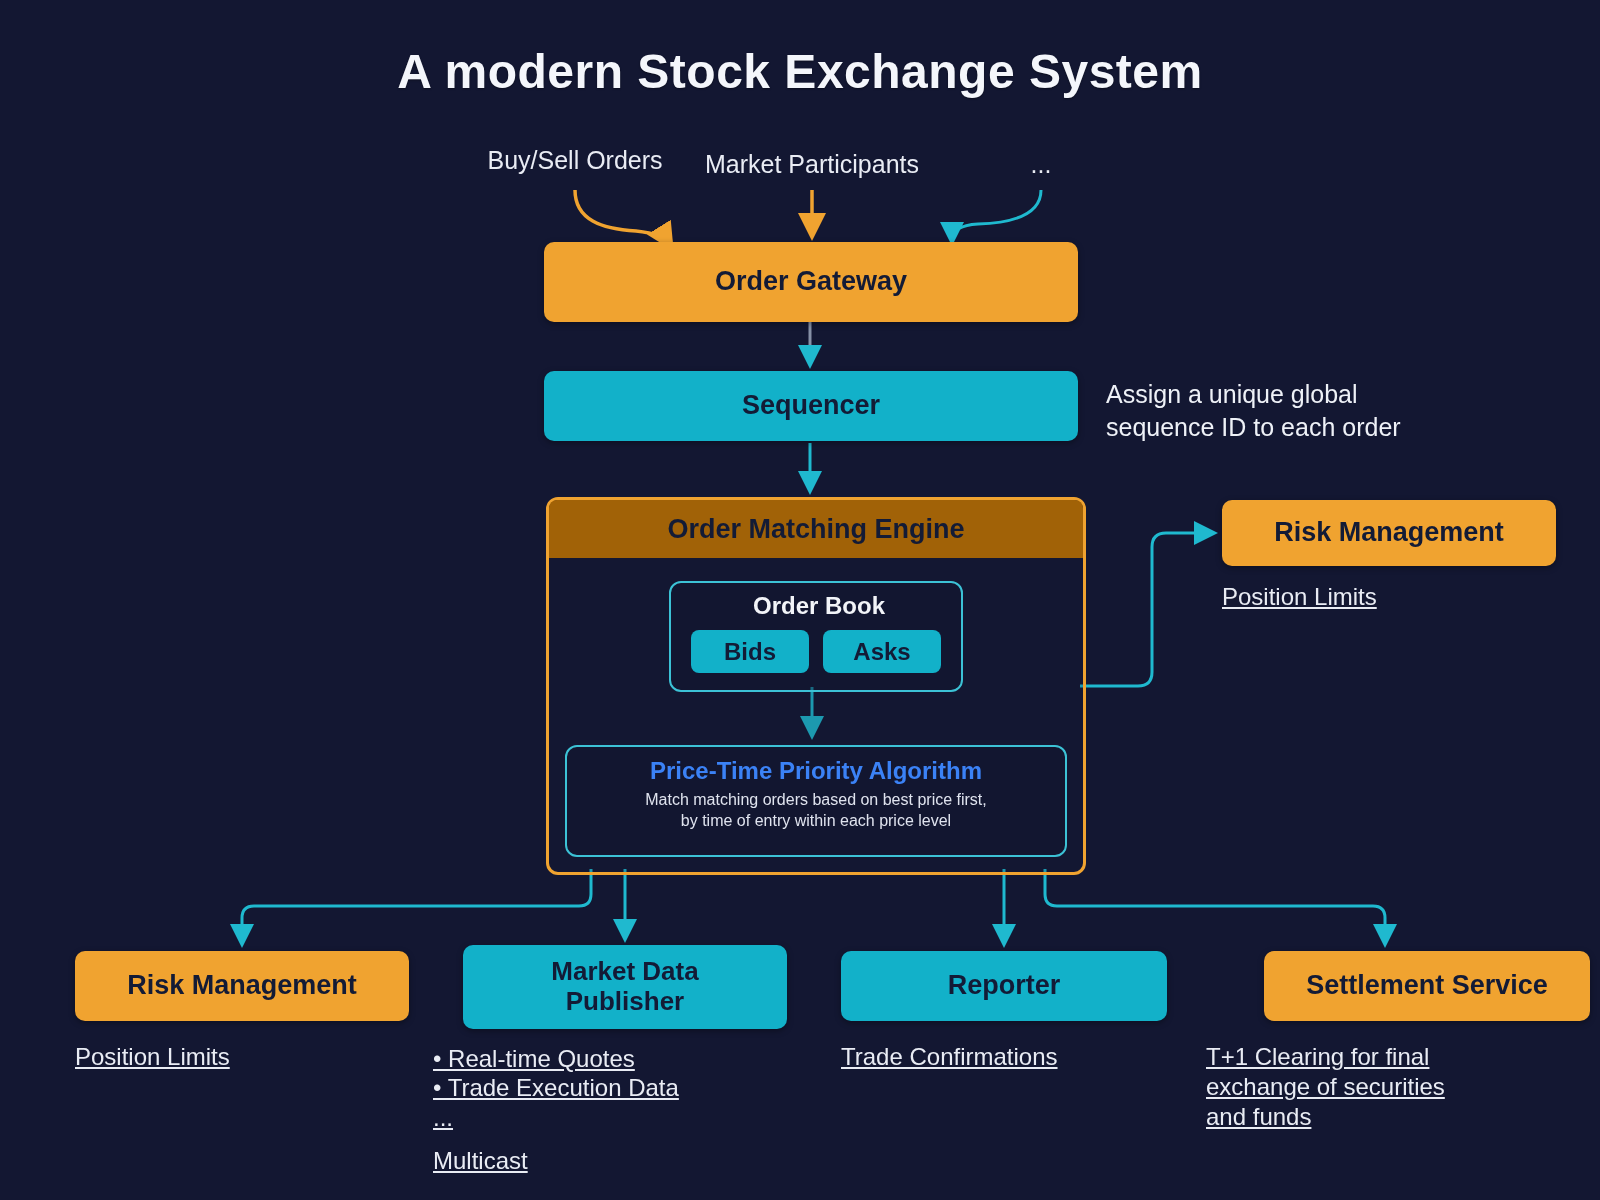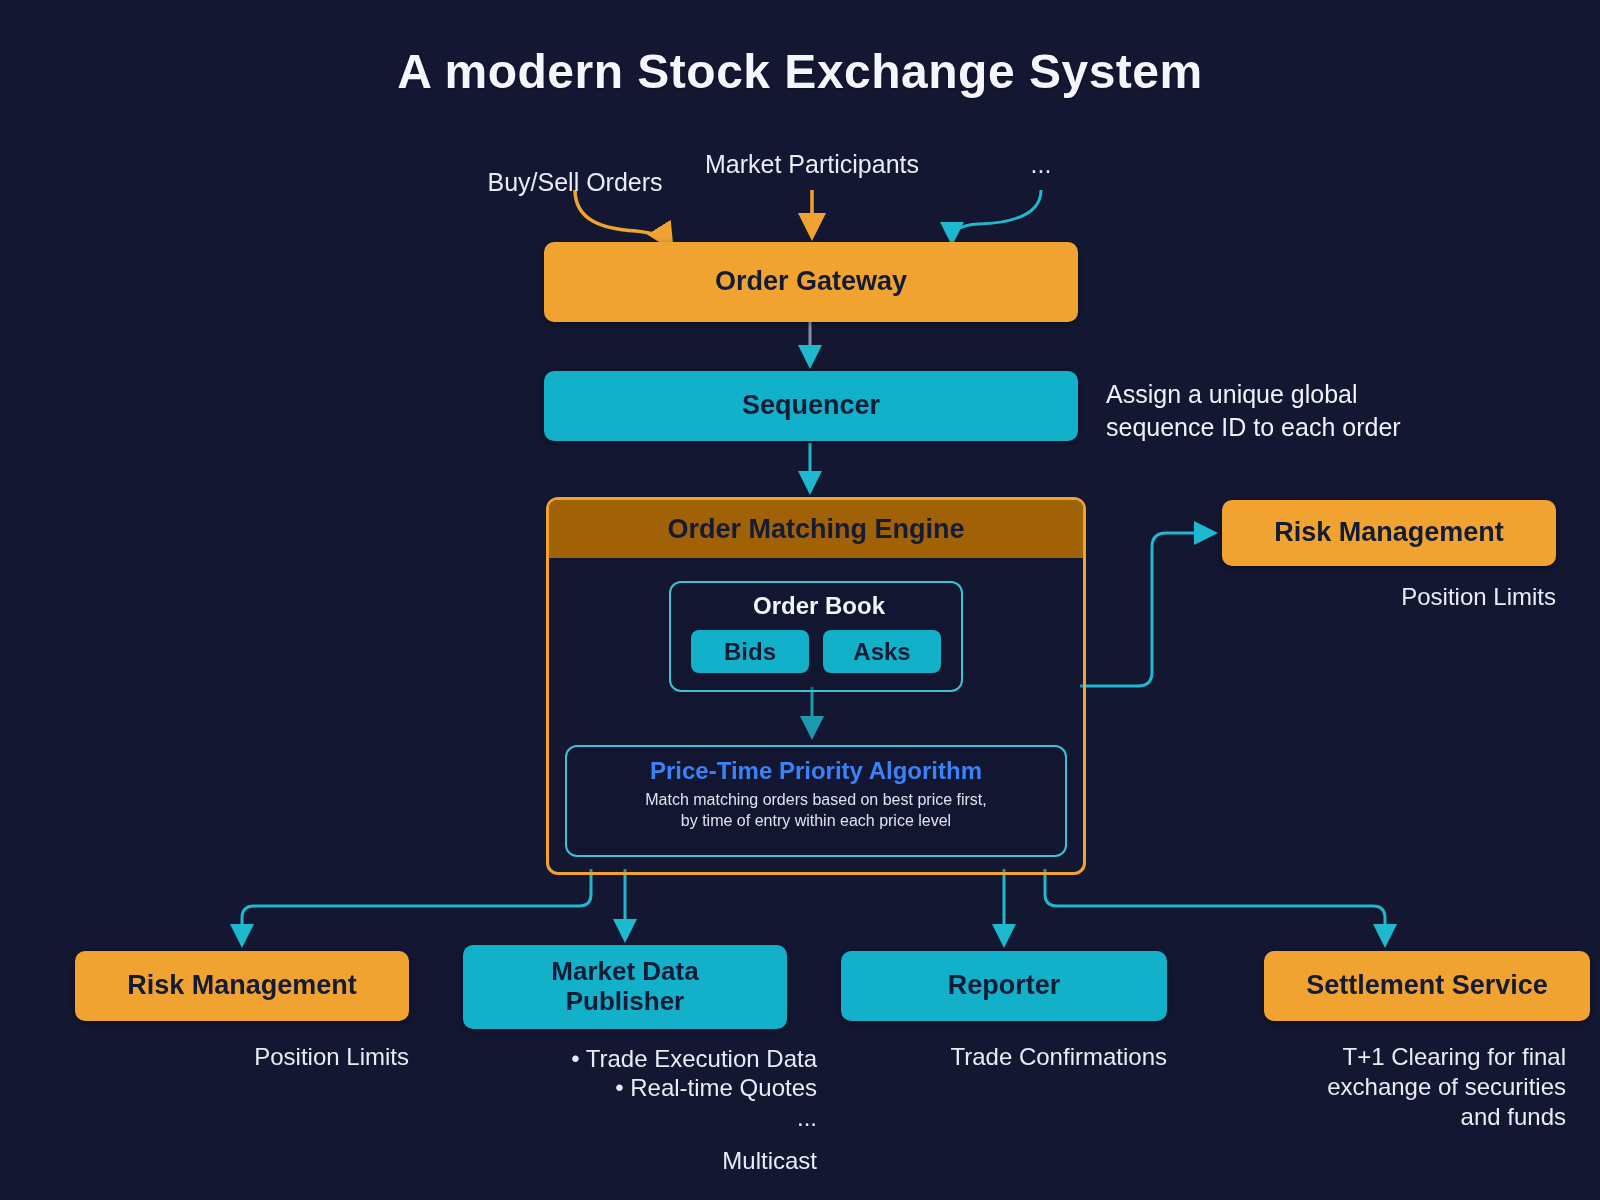--- a/index.html
+++ b/index.html
@@ -19,21 +19,21 @@
   }
   .box{
     position:absolute;display:flex;align-items:center;justify-content:center;
     border-radius:10px;text-align:center;
     font-weight:700;color:#131B36;font-size:27px;line-height:1.15;
     box-shadow:0 2px 6px rgba(0,0,0,.35);
   }
   .orange{background:#F0A330;}
   .teal{background:#12B1C9;}
   .caption{
-    position:absolute;text-align:right;color:#e9ecf4;font-size:24px;line-height:1.25;font-weight:400;
+    position:absolute;text-align:left;color:#e9ecf4;font-size:24px;line-height:1.25;font-weight:400;text-decoration:underline;
   }
   .multiline{white-space:pre-line;}
   .ome{
     position:absolute;border:3px solid #F0A330;border-radius:12px;
     background:rgba(19,23,50,.2);
   }
   .ome-header{
     position:absolute;left:0;top:0;width:100%;height:58px;
     background:#a16207;border-radius:8px 8px 0 0;
     display:flex;align-items:center;justify-content:center;
@@ -87,21 +87,21 @@
     <path d="M 1080 686 L 1138 686 Q 1152 686 1152 672 L 1152 547 Q 1152 533 1166 533 L 1212 533" fill="none" stroke="#1FB9CF" stroke-width="3" marker-end="url(#arrT)"></path>
 
     <path d="M 591 869 L 591 894 Q 591 906 579 906 L 254 906 Q 242 906 242 918 L 242 942" fill="none" stroke="#1FB9CF" stroke-width="3" marker-end="url(#arrT)"></path>
     <path d="M 625 869 L 625 937" fill="none" stroke="#1FB9CF" stroke-width="3" marker-end="url(#arrT)"></path>
     <path d="M 1004 869 L 1004 942" fill="none" stroke="#1FB9CF" stroke-width="3" marker-end="url(#arrT)"></path>
     <path d="M 1045 869 L 1045 894 Q 1045 906 1057 906 L 1373 906 Q 1385 906 1385 918 L 1385 942" fill="none" stroke="#1FB9CF" stroke-width="3" marker-end="url(#arrT)"></path>
   </svg>
 
   <div class="title layer2">A modern Stock Exchange System</div>
 
-  <div class="inlabel layer2" style="left:435px;top:168px;width:280px;text-align:center;">Buy/Sell Orders</div>
+  <div class="inlabel layer2" style="left:435px;top:146px;width:280px;text-align:center;">Buy/Sell Orders</div>
   <div class="inlabel layer2" style="left:672px;top:150px;width:280px;">Market Participants</div>
   <div class="inlabel layer2" style="left:1001px;top:150px;width:80px;">...</div>
 
   <div class="box orange layer2" style="left:544px;top:242px;width:534px;height:80px;">
     <span>Order Gateway</span>
   </div>
 
   <div class="box teal layer2" style="left:544px;top:371px;width:534px;height:70px;">
     <span>Sequencer</span>
   </div>
@@ -140,22 +140,22 @@
   <div class="box orange layer2" style="left:75px;top:951px;width:334px;height:70px;">
     <span>Risk Management</span>
   </div>
   <div class="caption layer2" style="left:75px;top:1042px;width:334px;">Position Limits</div>
 
   <div class="box teal multiline layer2" style="left:463px;top:945px;width:324px;height:84px;font-size:26px;">
     <span class="multiline">Market Data
 Publisher</span>
   </div>
   <div class="caption layer2" style="left:433px;top:1044px;width:384px;line-height:1.22;">
+    <div>• Real-time Quotes</div>
     <div>• Trade Execution Data</div>
-    <div>• Real-time Quotes</div>
     <div>...</div>
     <div style="margin-top:14px;">Multicast</div>
   </div>
 
   <div class="box teal layer2" style="left:841px;top:951px;width:326px;height:70px;">
     <span>Reporter</span>
   </div>
   <div class="caption layer2" style="left:841px;top:1042px;width:326px;">Trade Confirmations</div>
 
   <div class="box orange layer2" style="left:1264px;top:951px;width:326px;height:70px;">

